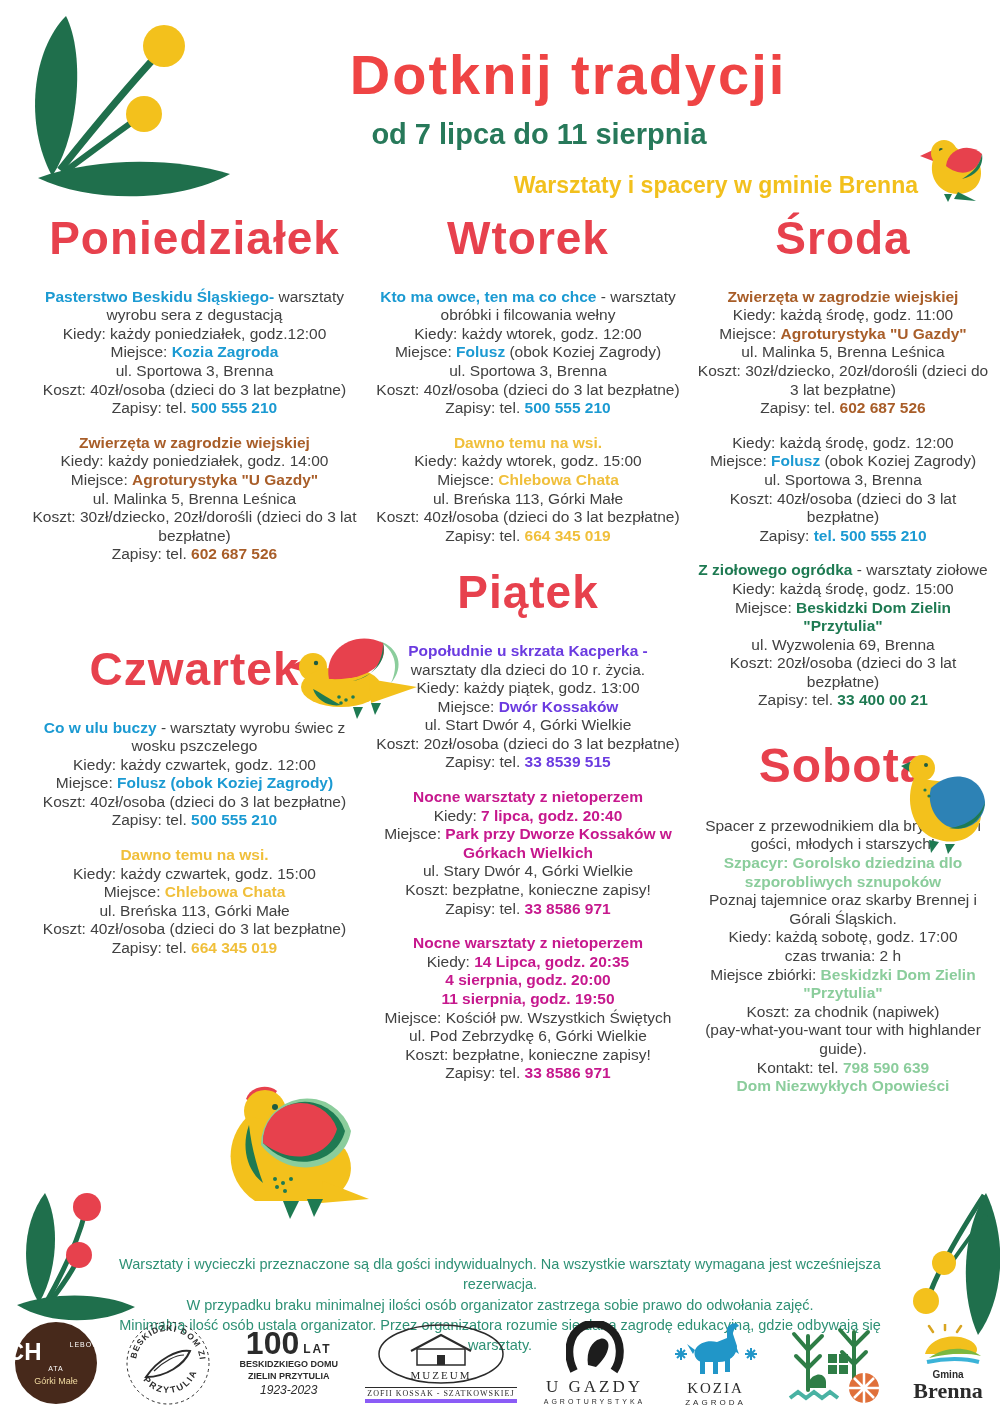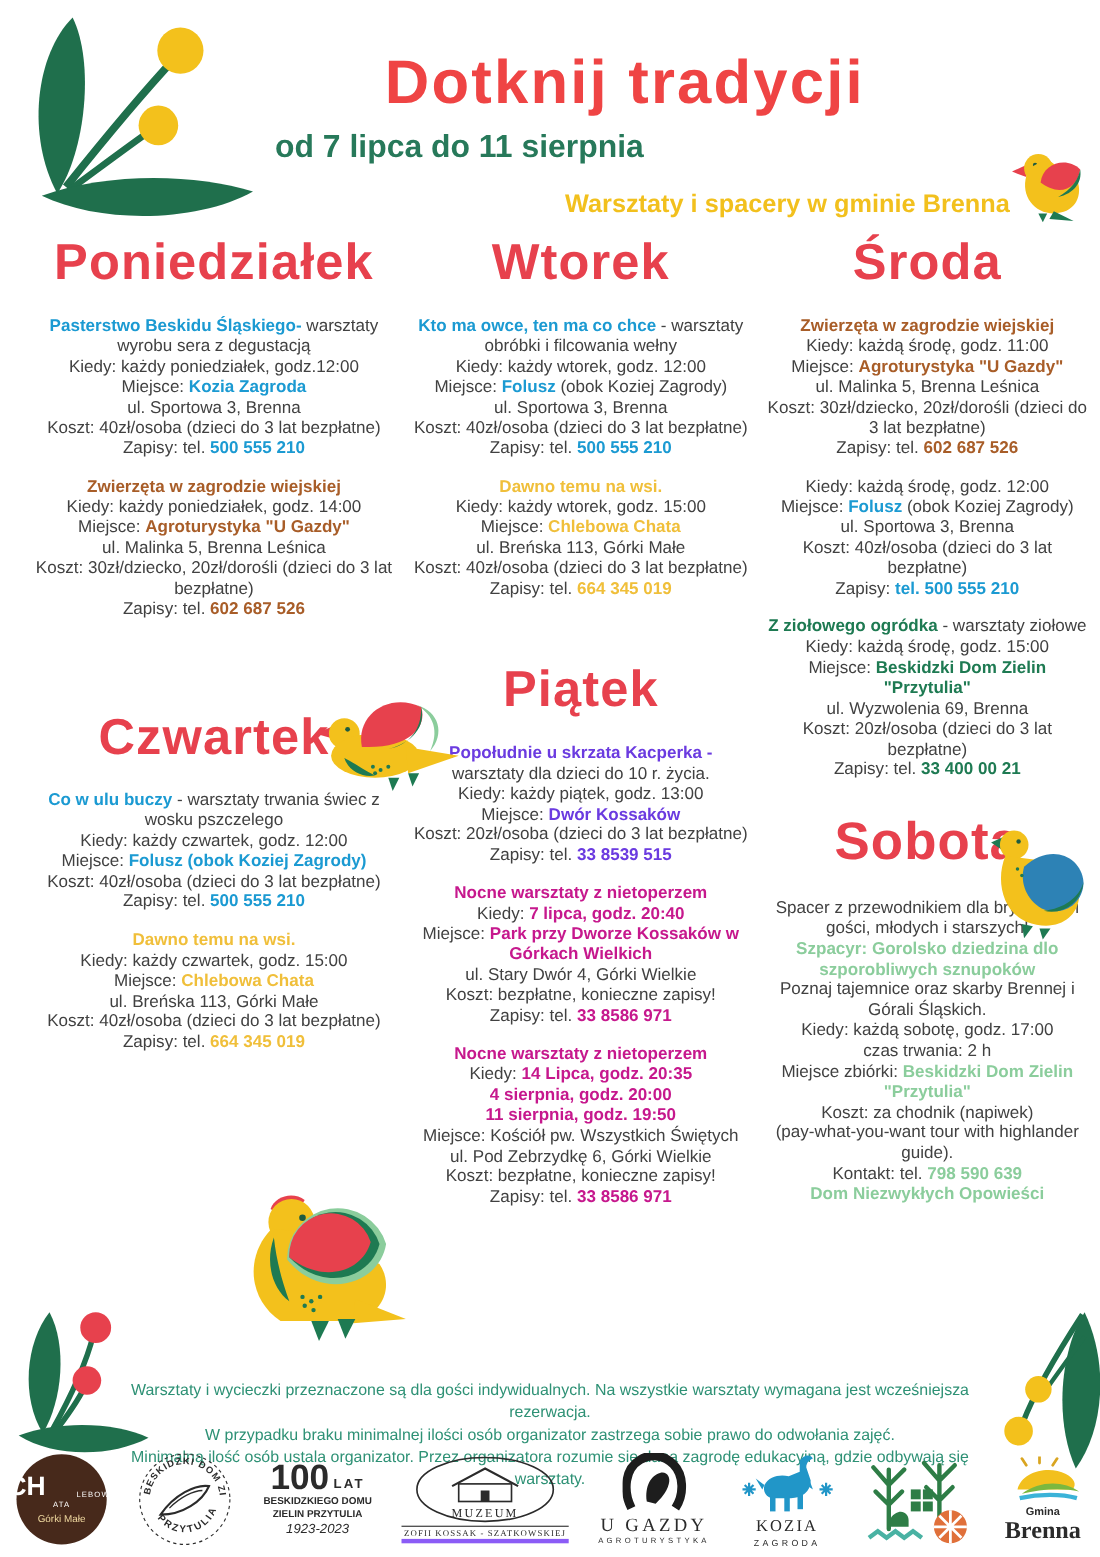--- a/index.html
+++ b/index.html
@@ -1,32 +1,32 @@
 <!DOCTYPE html>
 <html lang="pl"><head>
 <meta charset="utf-8">
 <style>
   html,body{margin:0;padding:0;background:#ffffff;}
   .poster{position:relative;width:1000px;height:1415px;background:#fff;overflow:hidden;
           font-family:"Liberation Sans",sans-serif;}
   
   .title{position:absolute;top:4px;left:176px;right:40px;text-align:center;
          font-size:56px;font-weight:700;color:#ef4444;letter-spacing:2px;}
-  .subtitle{position:absolute;top:118px;left:250px;right:172px;text-align:left;
+  .subtitle{position:absolute;top:118px;left:250px;right:172px;text-align:center;
             font-size:29px;font-weight:700;color:#27795a;}
   .tagline{position:absolute;top:172px;right:82px;font-size:23px;font-weight:700;color:#f2c01d;}
   
   .grid{position:absolute;top:213px;left:22px;display:grid;
         grid-template-columns:345px 318px 308px;column-gap:2px;}
   .col{display:flex;flex-direction:column;}
   .day h2{margin:0;text-align:center;font-size:46px;font-weight:700;color:#e7414d;
           letter-spacing:1px;line-height:1.1;}
   .day h2.h-sobota{font-size:48px;}
   .sec-czwartek{margin-top:80px;}
-  .sec-piatek{margin-top:56px;}
+  .sec-piatek{margin-top:22px;}
   .sec-sobota{margin-top:30px;}
   .events{margin-top:24px;}
   .event{margin-top:0;padding:0 6px;text-align:center;font-size:15.5px;line-height:1.2;color:#414141;}
   .event + .event{margin-top:16px;}
   .seg-dark{color:#414141;}
   .seg-blue{color:#1b9ad2;font-weight:700;}
   .seg-brown{color:#a85d28;font-weight:700;}
   .seg-yellow{color:#f0bf3a;font-weight:700;}
   .seg-green{color:#1e7a52;font-weight:700;}
   .seg-lightgreen{color:#8bcd9c;font-weight:700;}
@@ -35,21 +35,21 @@
   
   .footer{position:absolute;top:1254px;left:90px;right:90px;text-align:center;
           color:#2e9175;font-size:14.5px;line-height:1.4;}
   
   .logos{position:absolute;left:15px;right:15px;top:1313px;height:100px;
          display:flex;justify-content:space-between;align-items:center;}
   .logo{display:flex;flex-direction:column;align-items:center;justify-content:center;
         text-align:center;color:#2b2b2b;}
   .disc{width:82px;height:82px;border-radius:50%;background:#47291b;color:#fff;
         display:flex;flex-direction:column;align-items:center;justify-content:center;}
-  .disc .row{display:flex;align-items:flex-end;gap:28px;}
+  .disc .row{display:flex;align-items:flex-start;gap:28px;}
   .disc .big{font-size:24px;font-weight:700;line-height:1;}
   .disc .tiny{font-size:7px;letter-spacing:1px;line-height:1.3;text-align:left;}
   .disc .sub{font-size:9px;color:#f0d9a0;margin-top:3px;}
   .stolat .numrow{display:flex;align-items:flex-end;gap:4px;}
   .stolat .num{font-size:32px;font-weight:700;line-height:1;}
   .stolat .lat{font-size:12px;font-weight:700;letter-spacing:2px;margin-bottom:3px;}
   .stolat .l{font-size:9px;font-weight:700;line-height:1.25;}
   .stolat .yr{font-size:12px;line-height:1.4;font-style:italic;}
   .serifname{font-family:"Liberation Serif",serif;}
   .ugazdy-name{font-size:17px;letter-spacing:3px;margin-top:2px;}
@@ -112,21 +112,21 @@
               <div class="egroup"><span class="seg-dark">ul. Malinka 5, Brenna Leśnica</span></div>
               <div class="egroup"><span class="seg-dark">Koszt: 30zł/dziecko, 20zł/dorośli (dzieci do 3 lat bezpłatne)</span></div>
               <div class="egroup"><span class="seg-dark">Zapisy: tel. </span><span class="seg-brown">602 687 526</span></div>
             </div>
           </div>
       </section>
       <section class="day sec-czwartek">
         <h2>Czwartek</h2>
         <div class="events">
             <div class="event">
-              <div class="egroup"><span class="seg-blue">Co w ulu buczy</span><span class="seg-dark"> - warsztaty trwania świec z wosku pszczelego</span></div>
+              <div class="egroup"><span class="seg-blue">Co w ulu buczy</span><span class="seg-dark"> - warsztaty wyrobu świec z wosku pszczelego</span></div>
               <div class="egroup"><span class="seg-dark">Kiedy: każdy czwartek, godz. 12:00</span></div>
               <div class="egroup"><span class="seg-dark">Miejsce: </span><span class="seg-blue">Folusz (obok Koziej Zagrody)</span></div>
               <div class="egroup"><span class="seg-dark">Koszt: 40zł/osoba (dzieci do 3 lat bezpłatne) Zapisy: tel. </span><span class="seg-blue">500 555 210</span></div>
             </div>
             <div class="event">
               <div class="egroup"><span class="seg-yellow">Dawno temu na wsi.</span></div>
               <div class="egroup"><span class="seg-dark">Kiedy: każdy czwartek, godz. 15:00</span></div>
               <div class="egroup"><span class="seg-dark">Miejsce: </span><span class="seg-yellow">Chlebowa Chata</span></div>
               <div class="egroup"><span class="seg-dark">ul. Breńska 113, Górki Małe</span></div>
               <div class="egroup"><span class="seg-dark">Koszt: 40zł/osoba (dzieci do 3 lat bezpłatne)</span></div>
@@ -158,20 +158,21 @@
             </div>
           </div>
       </section>
       <section class="day sec-piatek">
         <h2>Piątek</h2>
         <div class="events">
             <div class="event">
               <div class="egroup"><span class="seg-violet">Popołudnie u skrzata Kacperka -</span><span class="seg-dark"> warsztaty dla dzieci do 10 r. życia.</span></div>
               <div class="egroup"><span class="seg-dark">Kiedy: każdy piątek, godz. 13:00</span></div>
               <div class="egroup"><span class="seg-dark">Miejsce: </span><span class="seg-violet">Dwór Kossaków</span></div>
+              <div class="egroup"><span class="seg-dark">ul. Start Dwór 4, Górki Wielkie</span></div>
               <div class="egroup"><span class="seg-dark">Koszt: 20zł/osoba (dzieci do 3 lat bezpłatne)</span></div>
               <div class="egroup"><span class="seg-dark">Zapisy: tel. </span><span class="seg-violet">33 8539 515</span></div>
             </div>
             <div class="event">
               <div class="egroup"><span class="seg-magenta">Nocne warsztaty z nietoperzem</span></div>
               <div class="egroup"><span class="seg-dark">Kiedy: </span><span class="seg-magenta">7 lipca, godz. 20:40</span></div>
               <div class="egroup"><span class="seg-dark">Miejsce: </span><span class="seg-magenta">Park przy Dworze Kossaków w Górkach Wielkich</span></div>
               <div class="egroup"><span class="seg-dark">ul. Stary Dwór 4, Górki Wielkie</span></div>
               <div class="egroup"><span class="seg-dark">Koszt: bezpłatne, konieczne zapisy!</span></div>
               <div class="egroup"><span class="seg-dark">Zapisy: tel. </span><span class="seg-magenta">33 8586 971</span></div>

